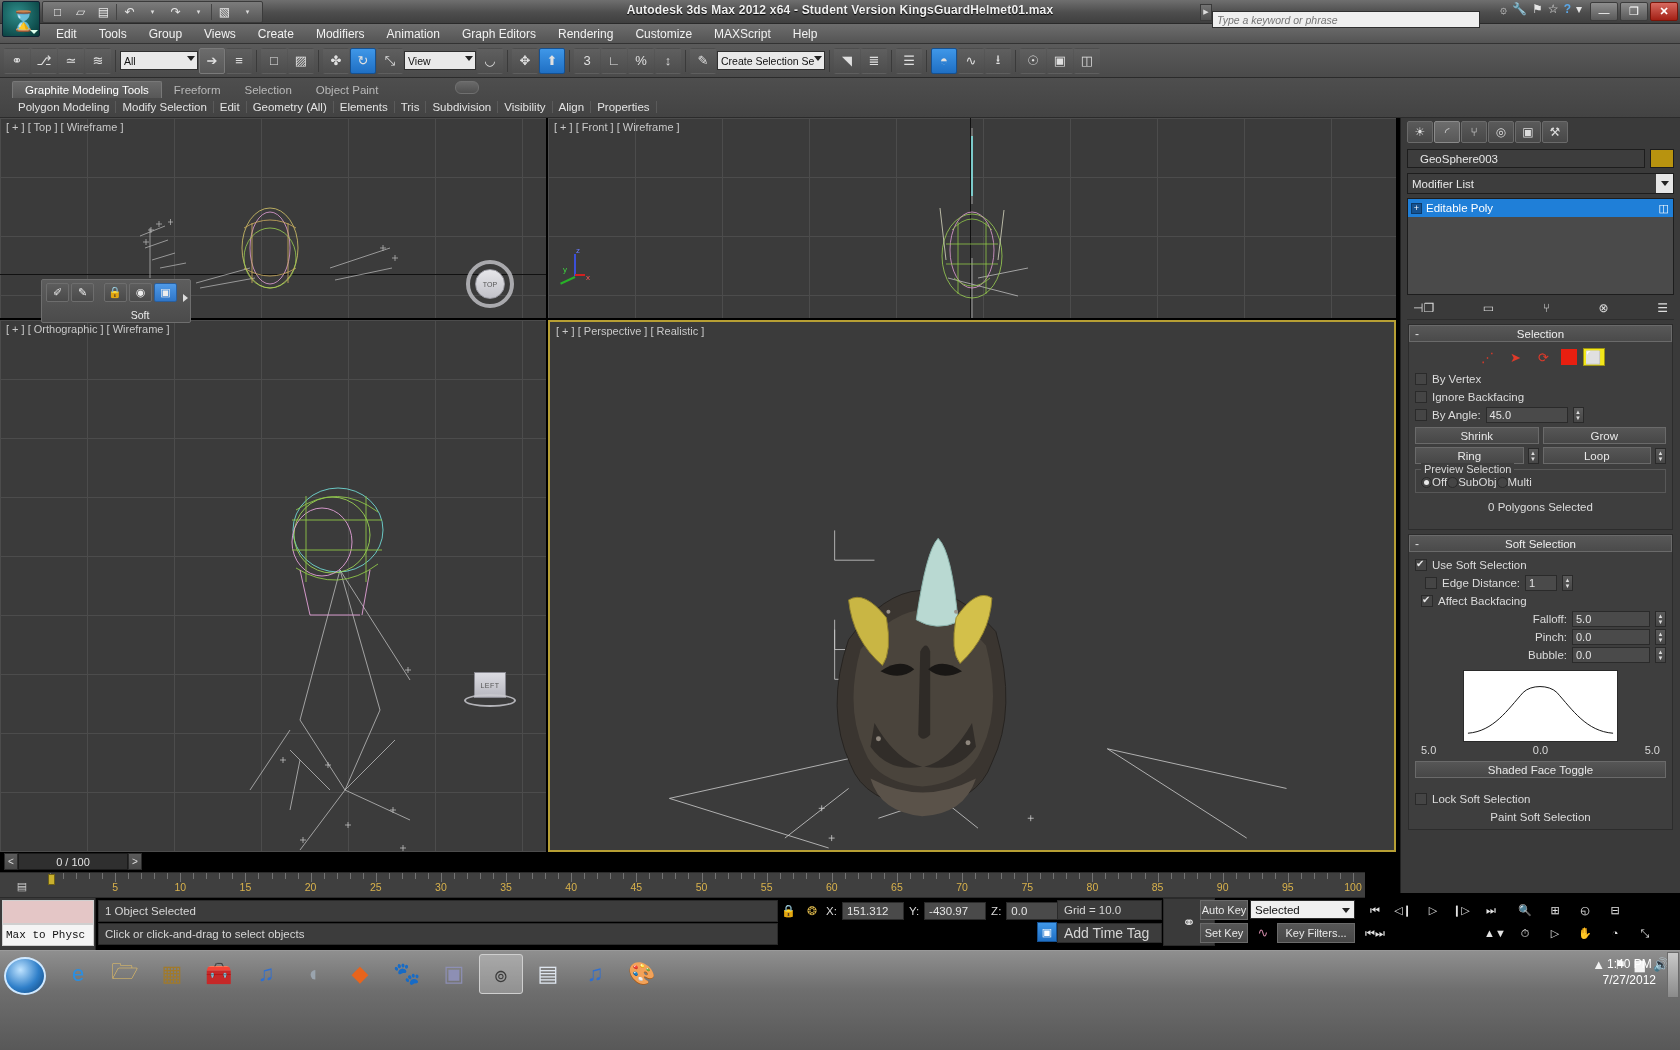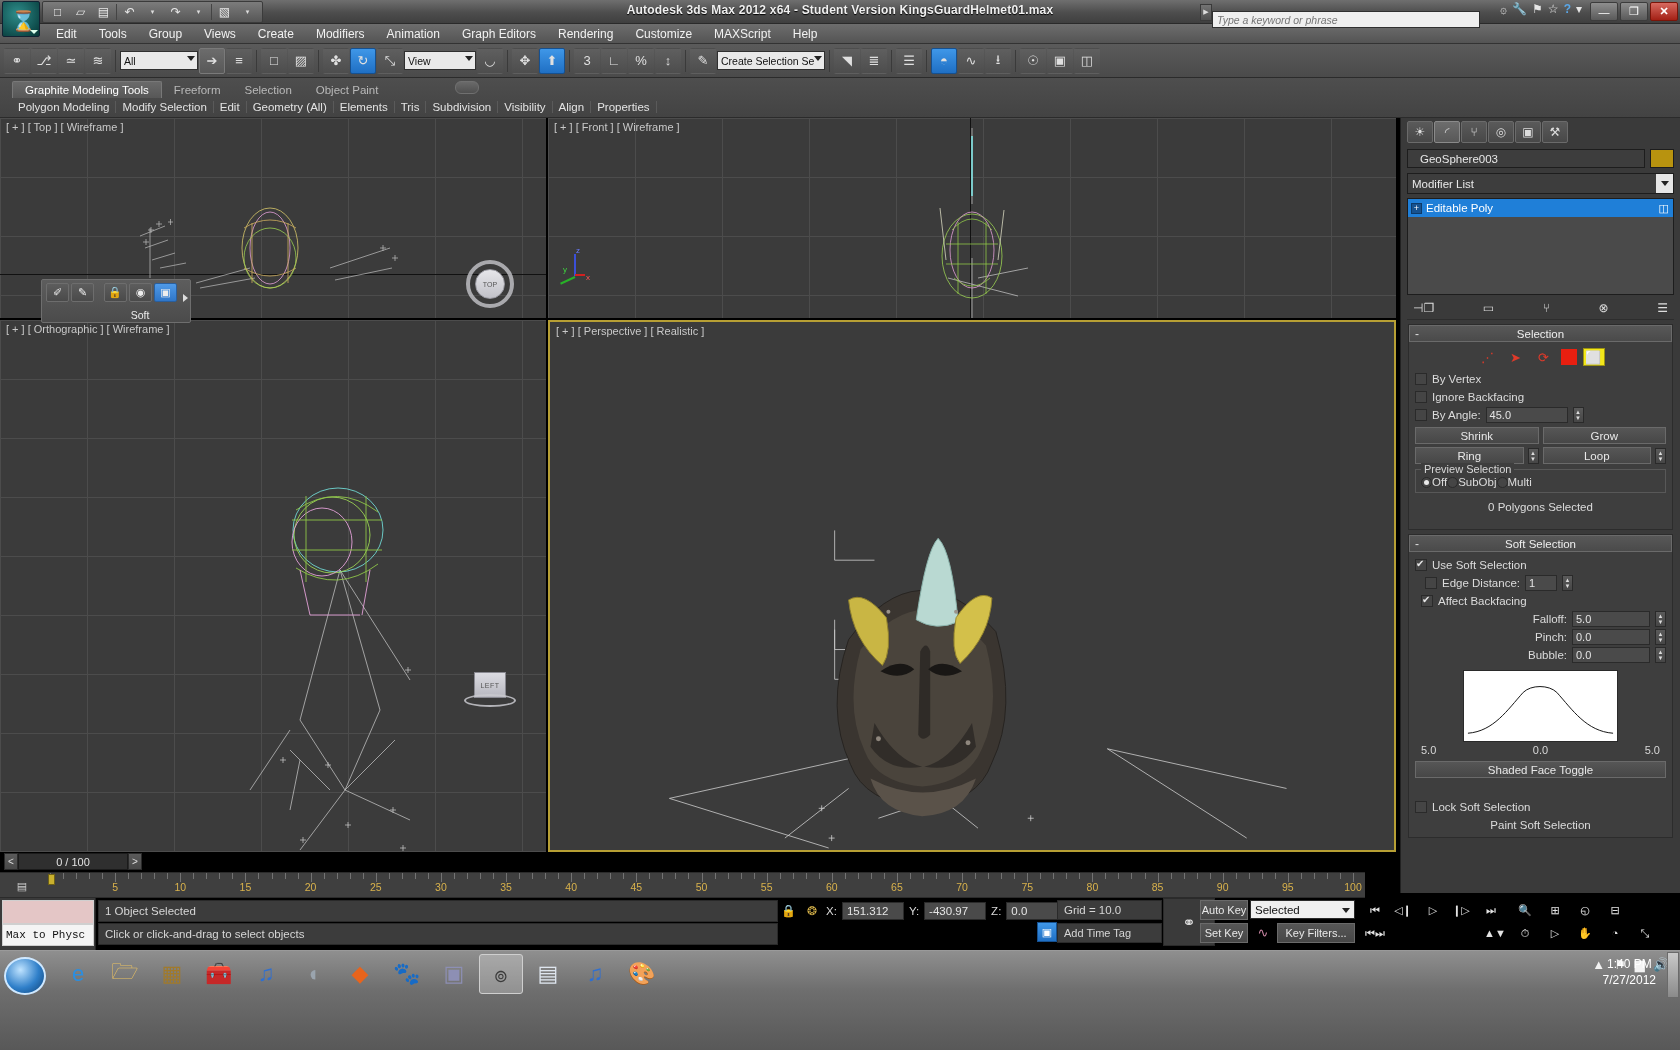--- a/index.html
+++ b/index.html
@@ -219,21 +219,21 @@
   .coordbar .lk{ width:18px;height:20px; display:flex;align-items:center;justify-content:center;
     font-size:12px; color:#d8b44a;}
   .coordbar .cl{ color:#d9d9d9; font-size:11.5px;}
   .coordbar .cf{ width:62px;height:18px; background:#4a4a4a; border:1px solid #2a2a2a;
     color:#e5e5e5; font-size:11.5px; display:flex;align-items:center;padding-left:4px;}
   .gridbox{ position:absolute; left:1057px; top:900px; width:105px;height:20px; background:#3c3c3c;
     border:1px solid #2a2a2a; display:flex;align-items:center;padding-left:6px;
     color:#d6d6d6; font-size:11.5px;}
   .timetag{ position:absolute; left:1057px; top:923px; width:105px;height:20px; background:#3c3c3c;
     border:1px solid #2a2a2a; display:flex;align-items:center;padding-left:6px;
-    color:#d6d6d6; font-size:11px;}
+    color:#d6d6d6; font-size:14px;}
   .ttoggle{ position:absolute; left:1037px; top:922px; width:20px;height:20px;
     background:linear-gradient(#3f97e8,#1f6fc4); border:1px solid #16508f;
     display:flex;align-items:center;justify-content:center; color:#fff; font-size:11px;}
   .keybox{ position:absolute; left:1163px; top:898px; width:52px; height:48px; background:#3a3a3a;
     border:1px solid #2a2a2a; display:flex; align-items:center; justify-content:center;
     color:#e0e0e0; font-size:16px;}
   .autokey{ position:absolute; left:1200px; top:900px; width:48px;height:20px; }
   .akbtn{ height:20px; background:linear-gradient(#565656,#474747); border:1px solid #6a6a6a;
     color:#e8e8e8; font-size:11px; display:flex;align-items:center;justify-content:center;}
   .selcombo{ position:absolute; left:1250px; top:900px; width:105px;height:19px; background:#efefef;
@@ -665,21 +665,21 @@
           <svg viewBox="0 0 155 72" preserveAspectRatio="none" style="width:100%;height:100%">
             <path d="M4 64 C30 62, 44 40, 60 22 C68 14, 86 14, 94 22 C110 40, 124 62, 151 64" fill="none" stroke="#111" stroke-width="1"></path>
           </svg>
         </div>
         <div class="curvelbl">
           <span>5.0</span>
           <span>0.0</span>
           <span>5.0</span>
         </div>
         <div class="btn" style="margin-top:5px">Shaded Face Toggle</div>
-        <div class="cbrow" style="margin-top:20px">
+        <div class="cbrow" style="margin-top:12px">
           <span class="cb"></span>
           <span>Lock Soft Selection</span>
         </div>
         <div style="text-align:center;color:#dcdcdc;font-size:11.5px;margin-top:3px;">Paint Soft Selection</div>
       </div>
     </div>
   </div>
 
   <div class="timefield">
     <div class="ar">&lt;</div>

